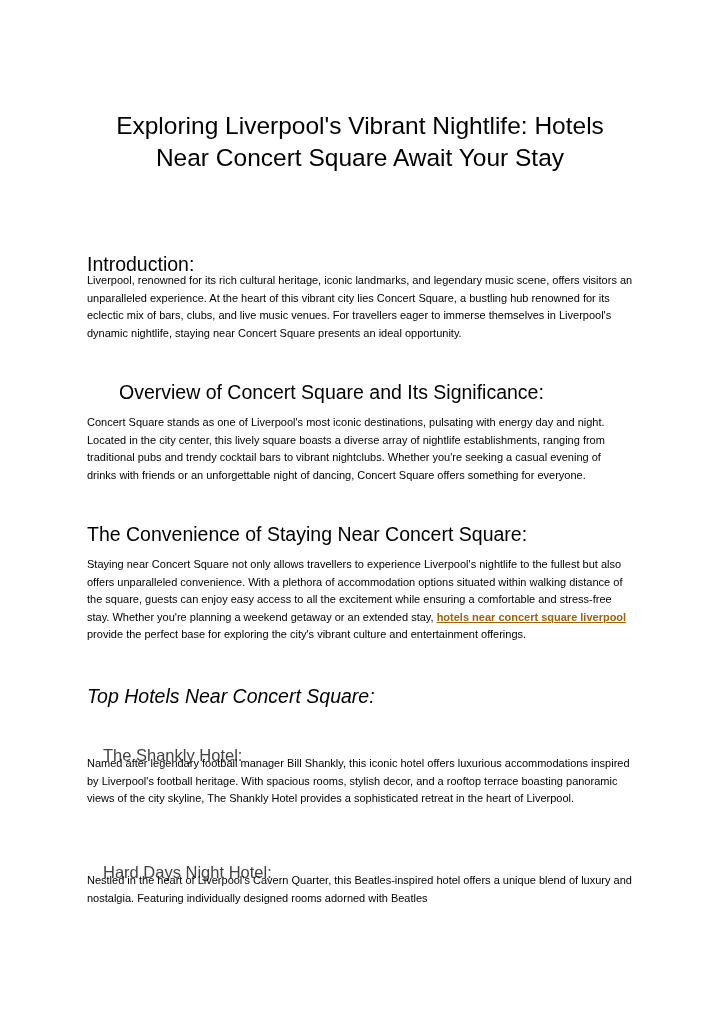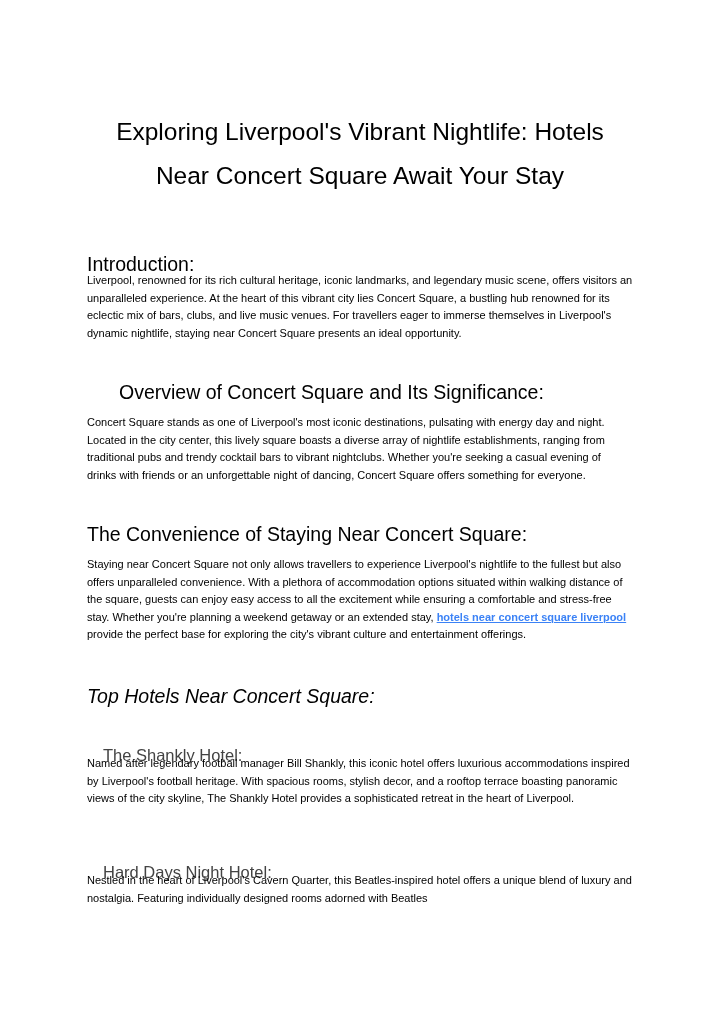--- a/index.html
+++ b/index.html
@@ -1,27 +1,27 @@
 <!DOCTYPE html>
 <html><head>
 <meta charset="utf-8">
 <style>
   html, body { margin: 0; padding: 0; background: #ffffff; }
   body { width: 720px; height: 1017px; overflow: hidden; position: relative; font-family: "Liberation Sans", sans-serif; color: #000; }
   .page { position: absolute; left: 87px; top: 0; width: 546px; }
   h1.title {
     position: absolute; left: 0; top: 110px; width: 546px;
-    margin: 0; font-weight: normal; font-size: 24.5px; line-height: 44px;
+    margin: 0; font-weight: normal; font-size: 24.5px; line-height: 32px;
     text-align: center; color: #000;
   }
   .abs { position: absolute; left: 0; width: 546px; }
   h2.h { margin: 0; font-weight: normal; font-size: 19.5px; line-height: 24px; color: #000; }
   h3.sub { margin: 16px; font-weight: normal; font-size: 16.5px; line-height: 20px; color: #434343; }
   p.body { margin: 0; font-size: 11px; line-height: 17.6px; color: #000; }
-  a.link { color: #3b82f6; font-weight: bold; text-decoration: underline; }
+  a.link { color: #a16207; font-weight: bold; text-decoration: underline; }
 </style>
 </head>
 <body>
 
 <div class="page">
   <h1 class="title">Exploring Liverpool's Vibrant Nightlife: Hotels Near Concert Square Await Your Stay</h1>
 
   <div class="abs" style="top:252px;">
     <h2 class="h">Introduction:</h2>
   </div>

